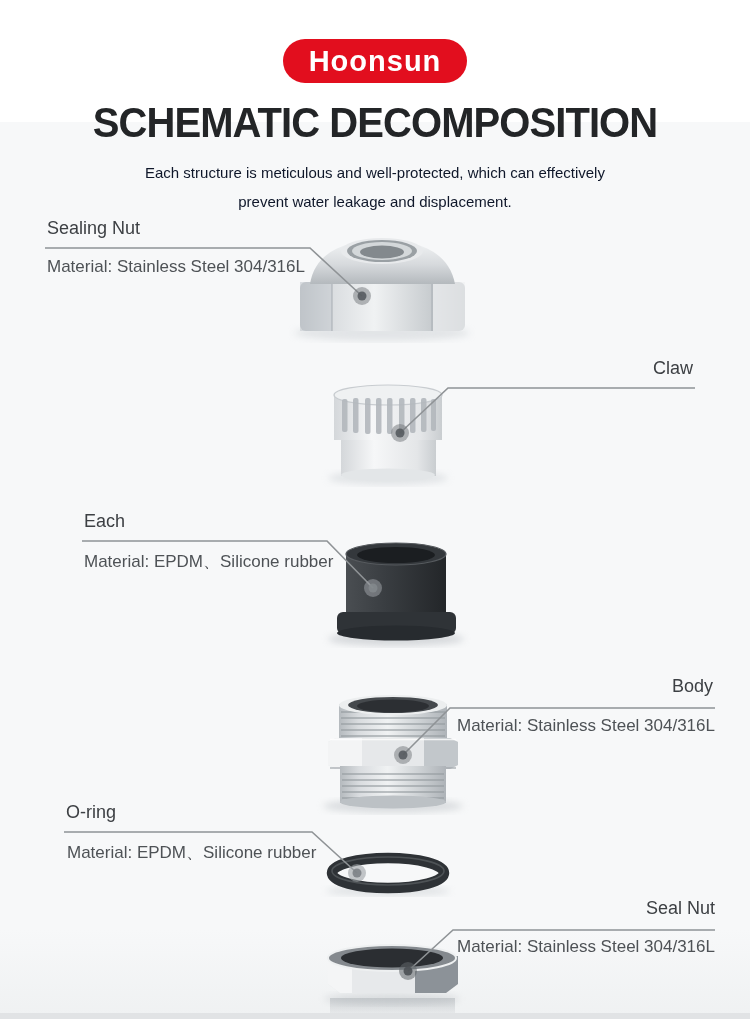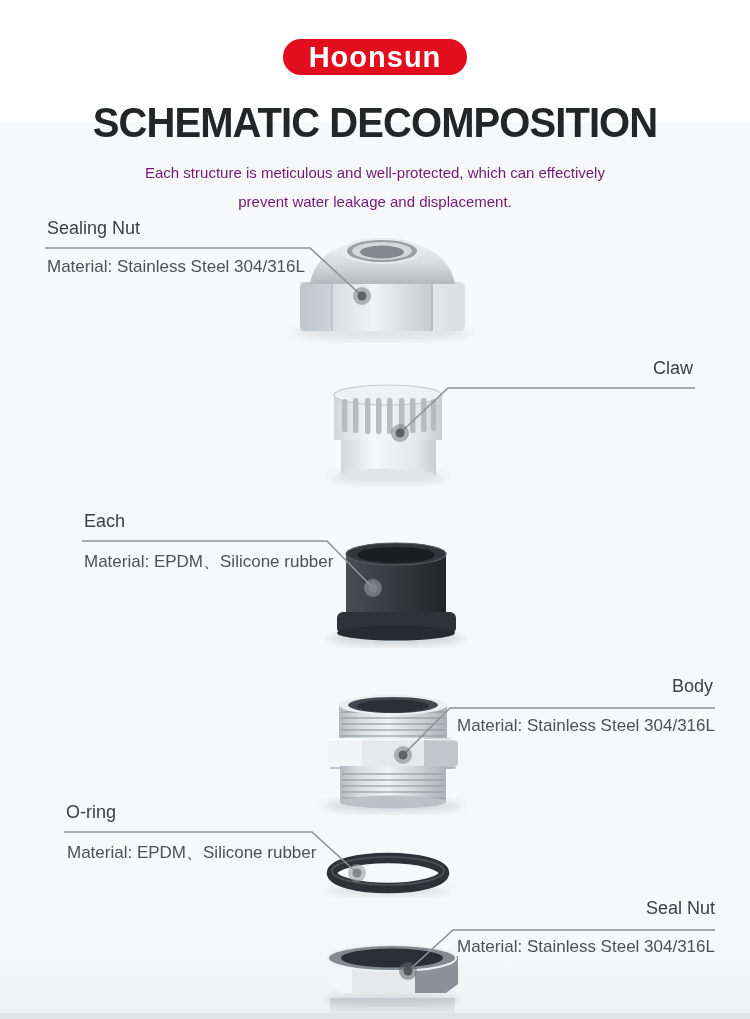--- a/index.html
+++ b/index.html
@@ -10,34 +10,34 @@
   }
   .main-bg {
     position:absolute; left:0; right:0; top:122px; bottom:0;
     background:linear-gradient(#f7f8f9 0%, #f7f8f9 90%, #eff1f2 100%);
   }
   .bottom-strip {
     position:absolute; left:0; right:0; bottom:0; height:6px; background:#e1e3e5;
   }
   .logo-pill {
     position:absolute; top:39px; left:50%; transform:translateX(-50%);
-    width:184px; height:36px; border-radius:22px; background:#e20e1e;
+    width:184px; height:44px; border-radius:22px; background:#e20e1e;
     display:flex; align-items:center; justify-content:center;
   }
   .logo-pill span {
     color:#ffffff; font-size:29px; font-weight:bold; letter-spacing:1px;
   }
   .title {
     position:absolute; top:99px; left:0; width:100%;
     text-align:center; font-size:43px; line-height:46px; font-weight:900;
     letter-spacing:-1px; color:#232527; transform:scaleX(0.93);
   }
   .subtitle {
     position:absolute; top:158px; left:0; width:100%;
-    text-align:center; font-size:15px; line-height:29px; color:#701a75;
+    text-align:center; font-size:15px; line-height:29px; color:#0f172a;
   }
   .art { position:absolute; left:0; top:0; }
   .part-group { position:absolute; }
   .part-group.right { text-align:center; }
   .pname { font-size:18px; color:#3d4044; }
   .pmat  { font-size:17px; color:#4e5256; }
 </style>
 </head>
 <body>
 

